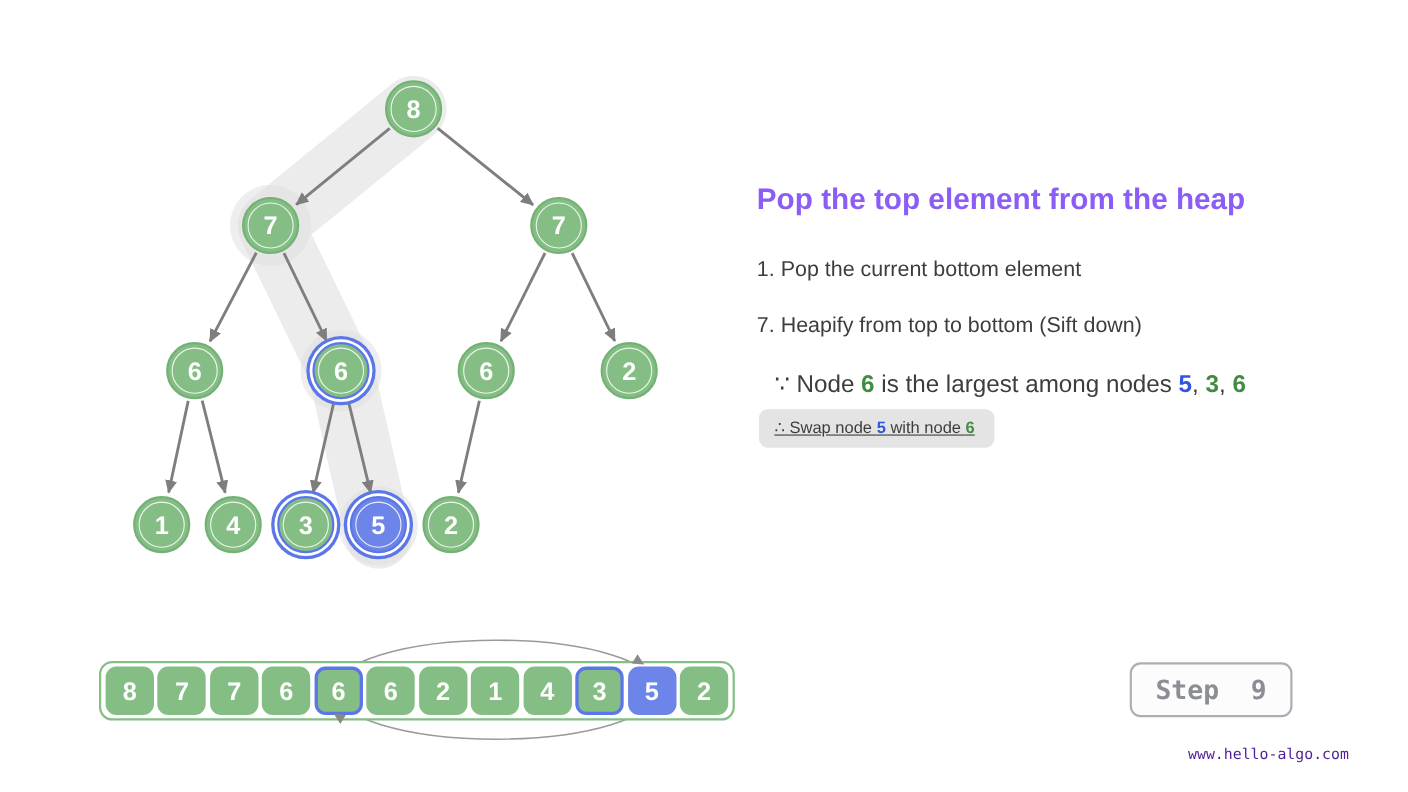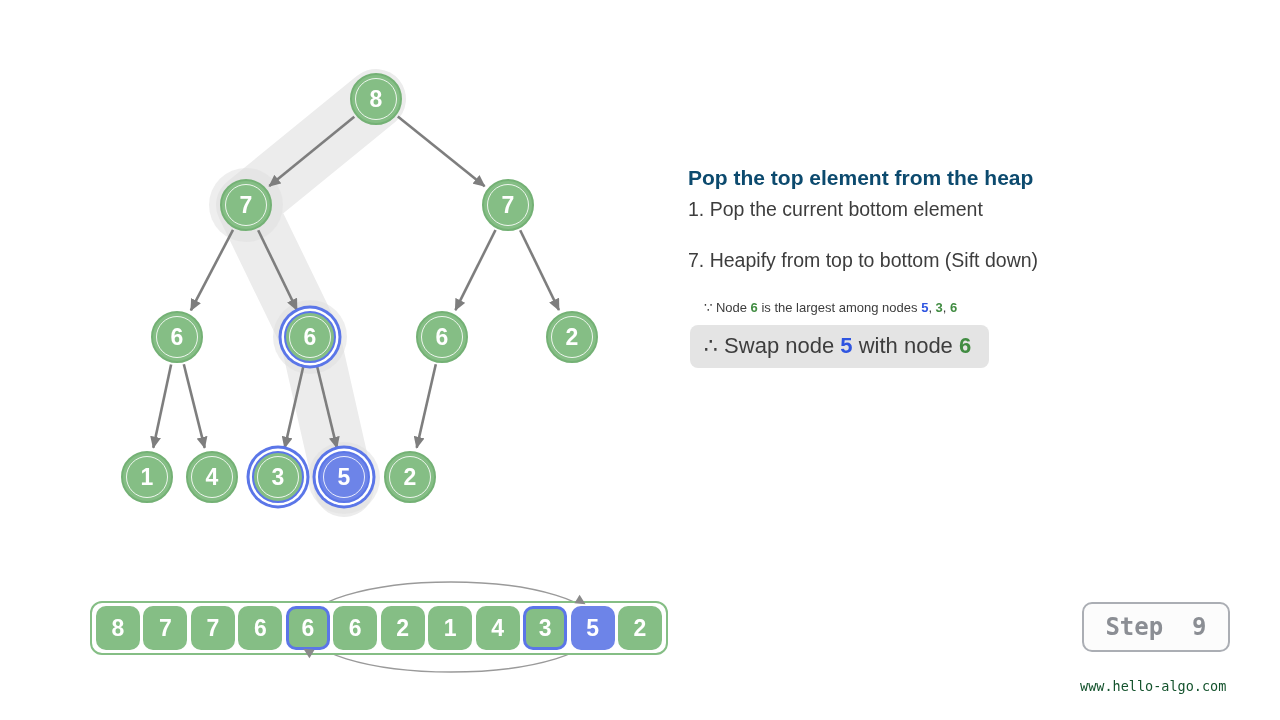--- a/index.html
+++ b/index.html
@@ -28,26 +28,26 @@
     background:#85be85; border:2px solid #5b76e8;
     box-shadow:0 0 0 2.5px #ffffff, 0 0 0 5.5px #5b76e8;
   }
   .node.fill-blue {
     background:#6d84e8; border:2px solid #5b76e8;
     box-shadow:0 0 0 2.5px #ffffff, 0 0 0 5.5px #5b76e8;
   }
 
   
   .panel { position:absolute; left:688px; top:166px; width:560px; color:#3d3d3d; }
-  .panel .title { font-size:21px; font-weight:bold; margin-bottom:8px; color:#0c4a6e; }
+  .panel .title { font-size:27px; font-weight:bold; margin-bottom:37px; color:#8b5cf6; }
   .panel .step-line { font-size:19.5px; margin-bottom:28px; white-space:pre-wrap; }
-  .panel .note-line { font-size:13px; margin:6px 0 10px 16px; white-space:pre-wrap; }
+  .panel .note-line { font-size:22px; margin:6px 0 10px 16px; white-space:pre-wrap; }
   .panel .conclusion-box {
     display:inline-block; background:#e4e4e4; border-radius:8px;
-    padding:8px 18px 9px 14px; font-size:22px; white-space:pre-wrap; margin-left:2px;
+    padding:8px 18px 9px 14px; font-size:15px; white-space:pre-wrap; margin-left:2px;text-decoration:underline;
   }
   .num-green { color:#418c42; font-weight:bold; }
   .num-blue  { color:#2f55e1; font-weight:bold; }
 
   
   .array-box {
     position:absolute; left:90px; top:601px; width:578px; height:54px;
     border:2px solid #85be85; border-radius:12px; background:#ffffff;
     display:flex; align-items:center; justify-content:space-between;
     padding:0 4px; z-index:2;
@@ -58,30 +58,30 @@
     display:flex; align-items:center; justify-content:center;
     color:#fff; font-size:23px; font-weight:bold;
   }
   .cell.ring-blue { border-color:#5b76e8; }
   .cell.fill-blue { background:#6d84e8; border-color:#6d84e8; }
 
   svg.swap-top { z-index:3; pointer-events:none; }
 
   
   .step-badge {
-    position:absolute; left:1082px; top:602px; width:148px; height:50px;
+    position:absolute; left:1027px; top:602px; width:148px; height:50px;
     border:2px solid #abaeb4; border-radius:10px; background:#fcfcfc;
     display:flex; align-items:center; justify-content:center;
     font-family:"DejaVu Sans Mono","Liberation Mono",monospace;
     font-size:24px; font-weight:bold; color:#8b8e94; white-space:pre;
   }
   .watermark {
     position:absolute; left:1080px; top:678px; width:153px;
     font-family:"DejaVu Sans Mono","Liberation Mono",monospace;
-    font-size:13.5px; color:#14532d; letter-spacing:0; white-space:pre;
+    font-size:13.5px; color:#4c1d95; letter-spacing:0; white-space:pre;
   }
 </style>
 </head>
 <body>
 
 <div class="stage">
 
   <svg class="layer" viewBox="0 0 1280 720">
     <defs>
       <marker id="arw" markerWidth="12" markerHeight="11" refX="11" refY="5.5" orient="auto" markerUnits="userSpaceOnUse">

